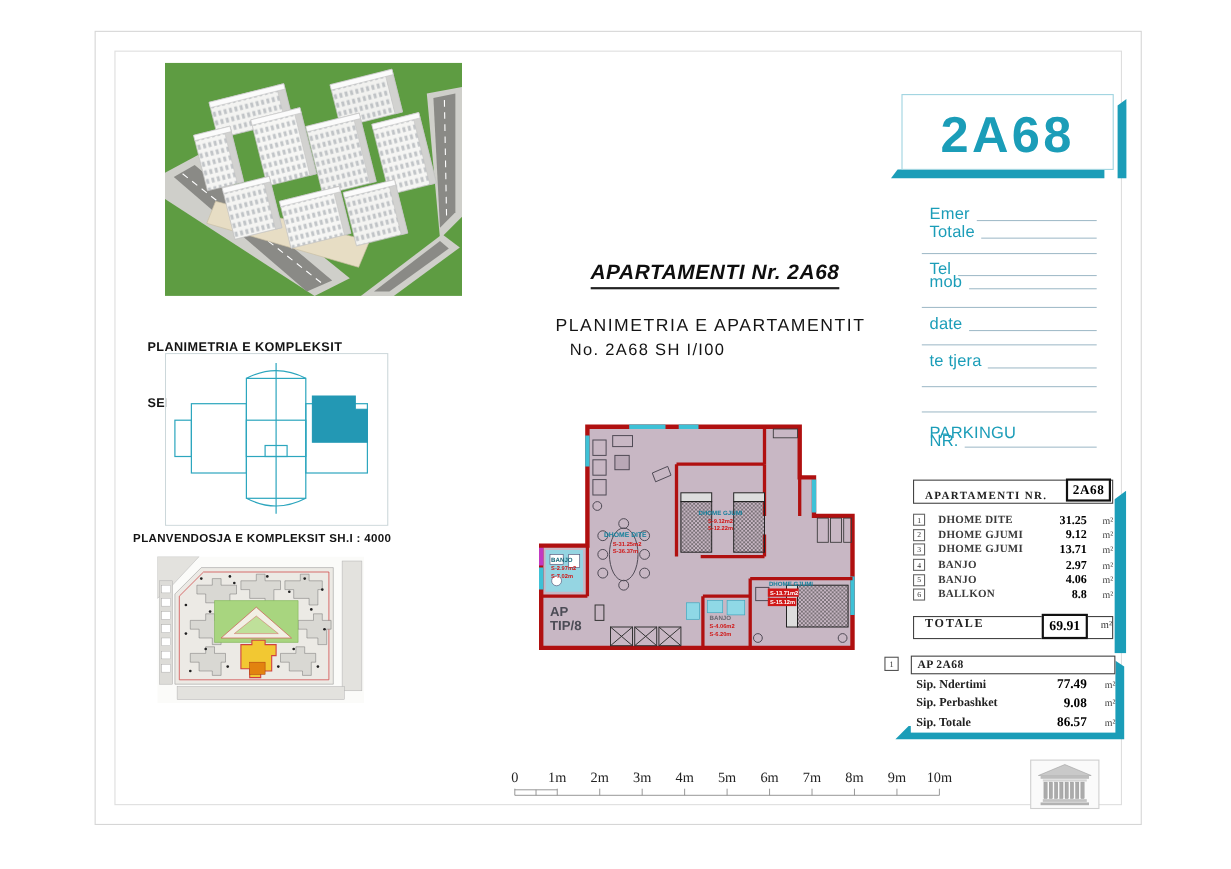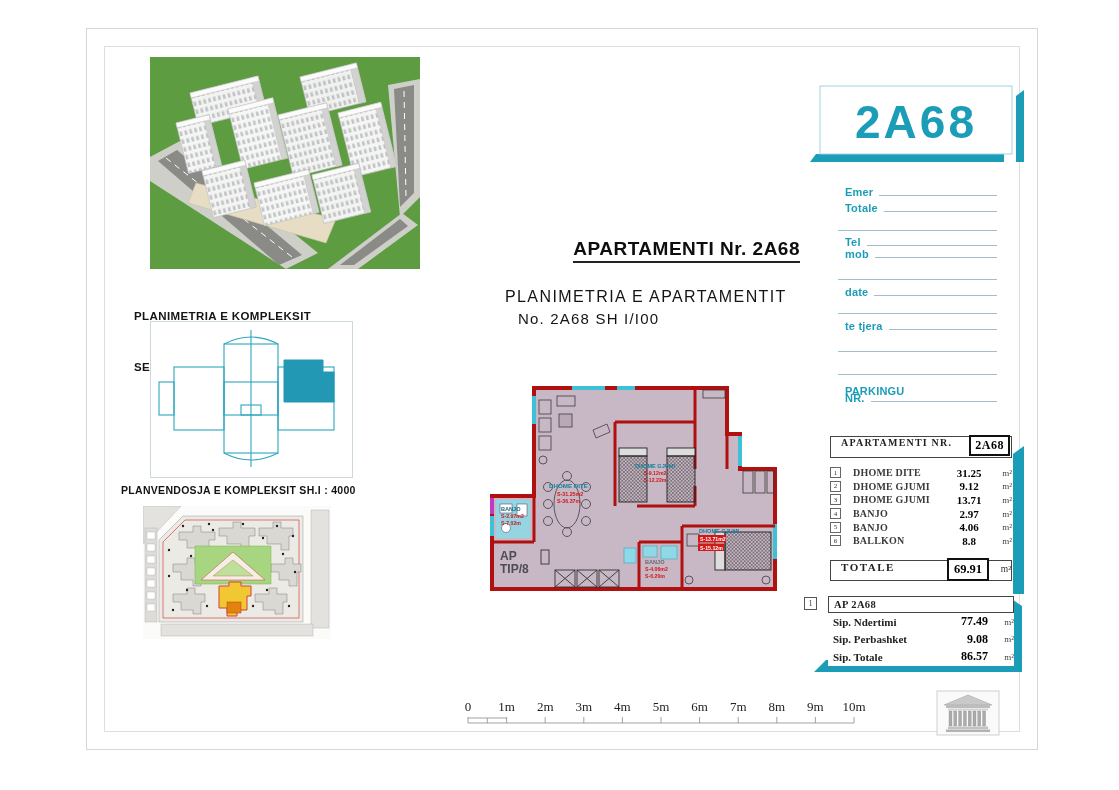--- a/index.html
+++ b/index.html
@@ -7,51 +7,51 @@
        font-family:"Liberation Sans",sans-serif;color:#1a1a1a;}
   .abs{position:absolute;}
   .frame{position:absolute;border:1px solid #d6d6d6;}
 
   
   .caption{position:absolute;font-weight:bold;font-size:11.5px;letter-spacing:.4px;
            line-height:17px;color:#141414;white-space:pre;}
   .caption-small{position:absolute;font-weight:bold;font-size:10.5px;letter-spacing:.3px;color:#141414;}
 
   
-  .main-title{position:absolute;left:500px;top:238px;width:300px;text-align:right;}
+  .main-title{position:absolute;left:500px;top:238px;width:300px;text-align:center;font-style:italic;}
   .main-title span{font-size:19px;font-weight:bold;letter-spacing:.5px;color:#0e0e0e;
                    border-bottom:2px solid #222;padding-bottom:2px;}
   .sub1{position:absolute;left:505px;top:288px;font-size:16px;letter-spacing:1.4px;color:#141414;}
   .sub2{position:absolute;left:518px;top:310px;font-size:15px;letter-spacing:1.2px;color:#141414;}
 
   
   .badge-wrap{position:absolute;left:808px;top:82px;width:220px;height:88px;}
 
   
   .fl{position:absolute;left:845px;width:152px;display:flex;align-items:flex-end;}
-  .fl .lbl{font-size:11px;font-weight:bold;color:#1b9db8;letter-spacing:.2px;}
+  .fl .lbl{font-size:15px;font-weight:normal;color:#1b9db8;letter-spacing:.2px;}
   .fl .line{flex:1;border-bottom:1px solid #a4bdca;margin:0 0 2px 6px;}
   .bline{position:absolute;left:838px;width:159px;border-bottom:1px solid #a4bdca;}
 
   
   .rtable{position:absolute;left:830px;top:436px;width:182px;}
-  .rt-head{position:relative;border:1px solid #444;height:20px;display:flex;align-items:flex-start;
+  .rt-head{position:relative;border:1px solid #444;height:20px;display:flex;align-items:flex-end;
            padding-left:10px;background:#fff;}
   .rt-head-label{font-family:"Liberation Serif",serif;font-weight:bold;font-size:10px;
                  letter-spacing:1.2px;color:#222;}
   .rt-head-value{position:absolute;right:1px;top:-2px;border:2px solid #111;background:#fff;
                  font-family:"Liberation Serif",serif;font-weight:bold;font-size:12px;
                  padding:1px 4px;letter-spacing:.5px;color:#000;}
   .rt-rows{margin-top:8px;}
   .rt-row{display:flex;align-items:center;height:13.6px;}
   .rt-no{width:9px;height:9px;border:1px solid #666;background:#fff;margin-right:12px;
          font:7px "Liberation Serif",serif;display:flex;align-items:center;justify-content:center;color:#333;}
   .rt-name{flex:1;font-family:"Liberation Serif",serif;font-weight:bold;font-size:10px;
            color:#3a3a3a;letter-spacing:.2px;}
-  .rt-area{width:38px;text-align:center;font-family:"Liberation Serif",serif;font-weight:bold;
+  .rt-area{width:38px;text-align:right;font-family:"Liberation Serif",serif;font-weight:bold;
            font-size:11px;color:#000;}
   .rt-unit{width:24px;text-align:right;font-family:"Liberation Serif",serif;font-size:9px;color:#444;}
   .rt-total{position:relative;margin-top:12px;border:1px solid #444;height:19px;display:flex;
             padding-left:10px;background:#fff;}
   .rt-total-label{font-family:"Liberation Serif",serif;font-weight:bold;font-size:11px;
                   letter-spacing:1.5px;color:#222;}
   .rt-total-value{position:absolute;right:22px;top:-3px;border:2px solid #111;background:#fff;
                   font-family:"Liberation Serif",serif;font-weight:bold;font-size:12.5px;padding:2px 5px;color:#000;}
   .rt-total-unit{position:absolute;right:0px;top:3px;font-family:"Liberation Serif",serif;font-size:9.5px;color:#333;}
   .table-shadow{position:absolute;left:1013px;top:446px;width:11px;height:148px;background:#1b9db8;

